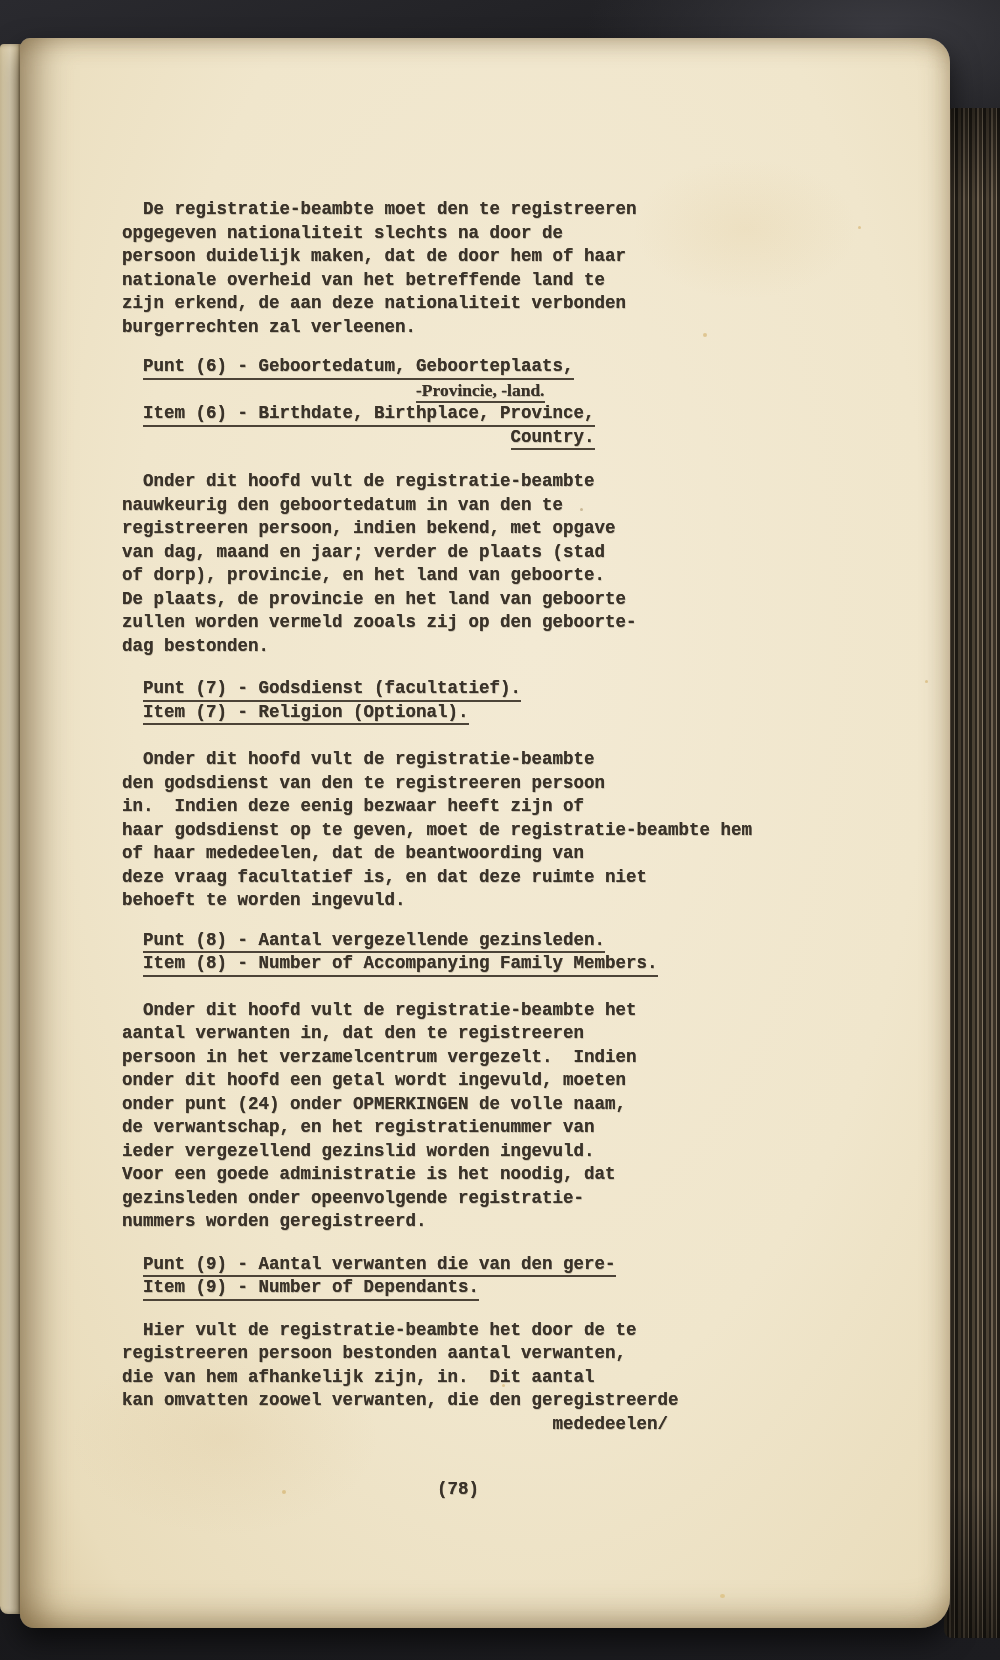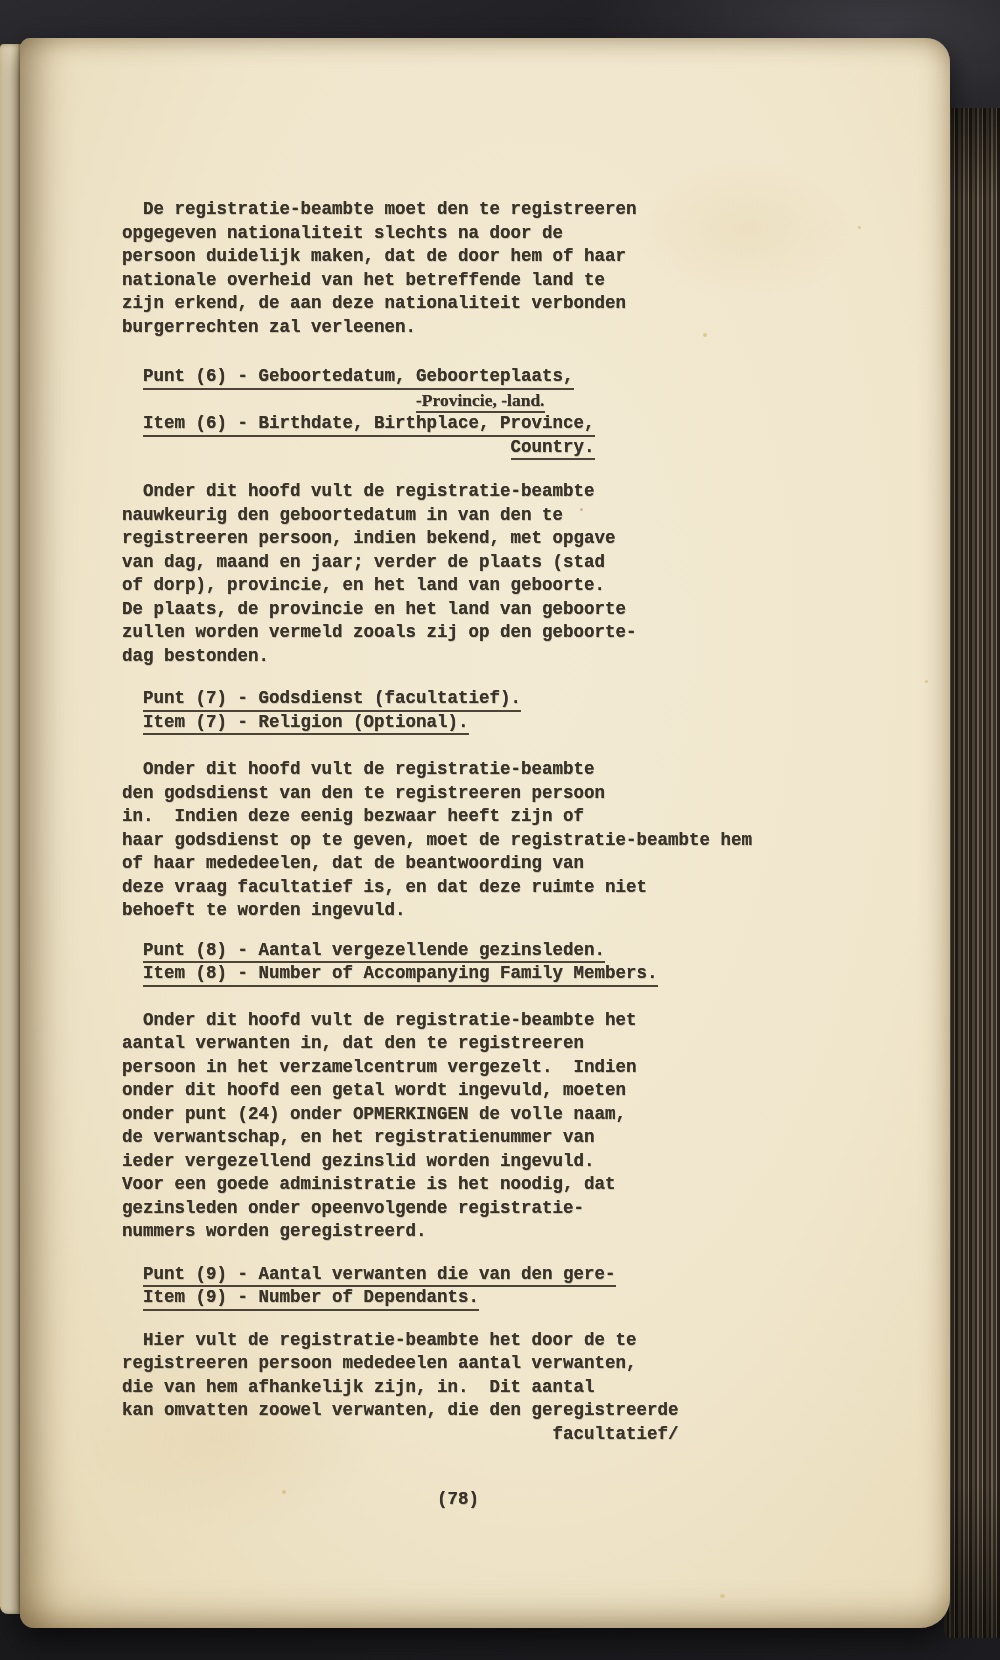--- a/index.html
+++ b/index.html
@@ -50,21 +50,21 @@
   .s6{left:482px;top:1346px;width:3px;height:3px;}
   .s7{left:560px;top:470px;width:3px;height:3px;background:rgba(140,110,60,0.4);}
 
   #text-root{
     position:absolute;left:122px;top:198px;width:700px;
     font-size:17.5px;line-height:23.5px;font-weight:700;
     color:#3a332a;
     text-shadow:0 0 0.6px rgba(58,48,38,0.75), 0.5px 0.5px 0 rgba(58,48,38,0.22);
   }
   .block{margin:0;}
-  .block:nth-child(2){margin-top:26px;}
+  .block:nth-child(2){margin-top:16px;}
   .block:nth-child(3){margin-top:21px;}
   .block:nth-child(4){margin-top:19px;}
   .block:nth-child(5){margin-top:24px;}
   .block:nth-child(6){margin-top:16px;}
   .block:nth-child(7){margin-top:23px;}
   .block:nth-child(8){margin-top:19px;}
   .block:nth-child(9){margin-top:19px;}
   .block:nth-child(10){margin-top:42px;}
   .line{white-space:pre;height:23.5px;}
   .u{border-bottom:2.5px solid rgba(62,53,42,0.92);padding-bottom:1.5px;}
@@ -137,22 +137,22 @@
         <div class="line">Voor een goede administratie is het noodig, dat</div>
         <div class="line">gezinsleden onder opeenvolgende registratie-</div>
         <div class="line">nummers worden geregistreerd.</div>
       </div>
       <div class="block heading">
         <div class="line" style="padding-left: 21px;"><span class="u">Punt (9) - Aantal verwanten die van den gere-</span></div>
         <div class="line" style="padding-left: 21px;"><span class="u">Item (9) - Number of Dependants.</span></div>
       </div>
       <div class="block paragraph">
         <div class="line">  Hier vult de registratie-beambte het door de te</div>
-        <div class="line">registreeren persoon mededeelen aantal verwanten,</div>
+        <div class="line">registreeren persoon bestonden aantal verwanten,</div>
         <div class="line">die van hem afhankelijk zijn, in.  Dit aantal</div>
         <div class="line">kan omvatten zoowel verwanten, die den geregistreerde</div>
-        <div class="line" style="padding-left: 430.5px;"><span>facultatief/</span></div>
+        <div class="line" style="padding-left: 430.5px;"><span>mededeelen/</span></div>
       </div>
       <div class="block pagenum">
         <div class="line" style="padding-left: 315px;"><span>(78)</span></div>
       </div>
     </div>
 </div>
 
 </body></html>

